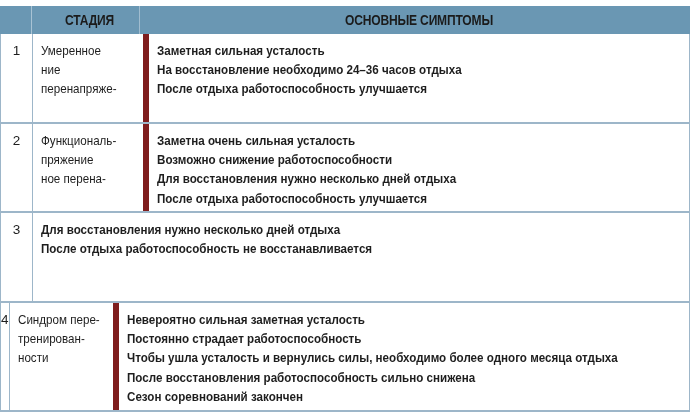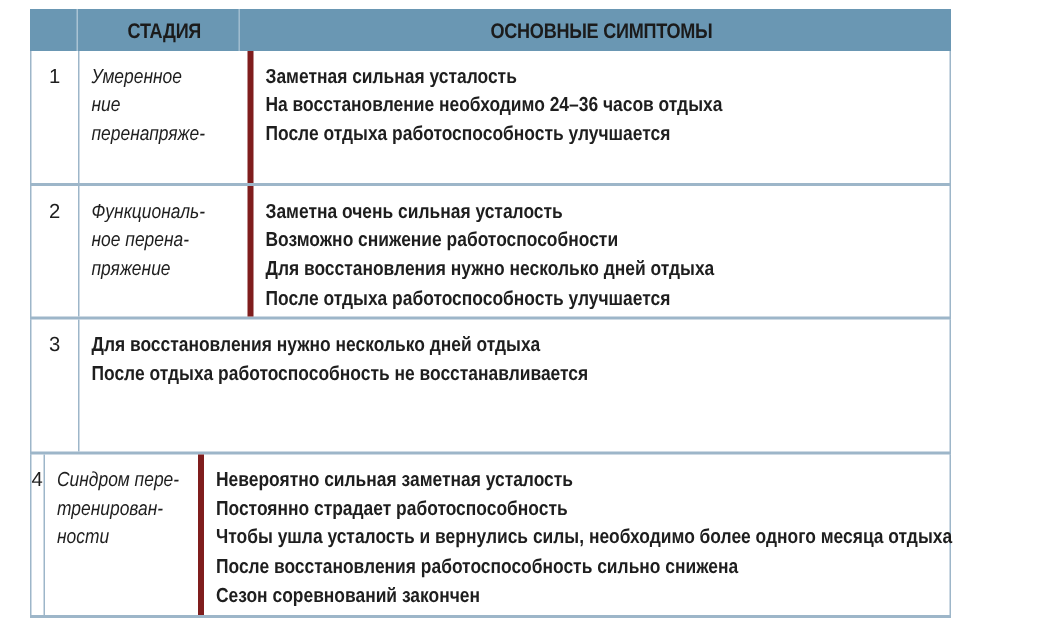--- a/index.html
+++ b/index.html
@@ -1,30 +1,30 @@
 <!DOCTYPE html>
 <html><head>
 <meta charset="utf-8">
 <style>
   html, body { margin: 0; padding: 0; background: #ffffff; }
   body { width: 700px; height: 419px; position: relative; overflow: hidden;
          font-family: "Liberation Sans", "DejaVu Sans", sans-serif; color: #1e1e1e; }
-  .tbl { position: absolute; left: 20px; top: 6px; width: 614px; }
+  .tbl { position: absolute; left: 0; top: 6px; width: 690px; }
   .hdr { display: flex; height: 28px; background: #6a97b3; }
   .hdr > div { box-sizing: border-box; display: flex; align-items: center; justify-content: center;
                font-weight: bold; font-size: 14px; color: #1b1b1b; letter-spacing: -0.2px;
                transform: scaleX(0.86); }
   .hdr .c1 { width: 32px; border-right: 1px solid #a9c3d4; transform: none; }
   .hdr .c2 { width: 116px; border-right: 1px solid #a9c3d4; }
   .hdr .c3 { flex: 1; }
   .row { display: flex; box-sizing: border-box; border-left: 1px solid #9db6c9;
          border-right: 1px solid #9db6c9; border-bottom: 2px solid #9db6c9; }
   .row > div { box-sizing: border-box; padding-top: 7px; font-size: 13.5px; line-height: 19.2px; }
   .row .c1 { width: 32px; border-right: 1px solid #9db6c9; text-align: center; }
-  .row .c2 { width: 116px; border-right: 4px solid #7f1d1d; padding-left: 8px; font-style: italic; }
+  .row .c2 { width: 116px; border-right: 6px solid #7f1d1d; padding-left: 8px; }
   .row .c3 { flex: 1; padding-left: 8px; font-weight: bold; }
   .cond { display: inline-block; transform-origin: left center; transform: scaleX(0.86); white-space: nowrap; }
   .line { display: block; white-space: nowrap; }
 </style>
 </head>
 <body>
 
 <div class="tbl">
   <div class="hdr">
     <div class="c1"></div>
@@ -43,22 +43,22 @@
       <span class="line"><span class="cond">Заметная сильная усталость</span></span>
       <span class="line"><span class="cond">На восстановление необходимо 24–36 часов отдыха</span></span>
       <span class="line"><span class="cond">После отдыха работоспособность улучшается</span></span>
     </div>
   </div>
 
   <div class="row" style="height:89px;">
     <div class="c1"><span class="cond" style="transform:none">2</span></div>
     <div class="c2">
       <span class="line"><span class="cond">Функциональ-</span></span>
+      <span class="line"><span class="cond">пряжение</span></span>
       <span class="line"><span class="cond">ное перена-</span></span>
-      <span class="line"><span class="cond">пряжение</span></span>
     </div>
     <div class="c3">
       <span class="line"><span class="cond">Заметна очень сильная усталость</span></span>
       <span class="line"><span class="cond">Возможно снижение работоспособности</span></span>
       <span class="line"><span class="cond">Для восстановления нужно несколько дней отдыха</span></span>
       <span class="line"><span class="cond">После отдыха работоспособность улучшается</span></span>
     </div>
   </div>
 
   <div class="row" style="height:90px;">

